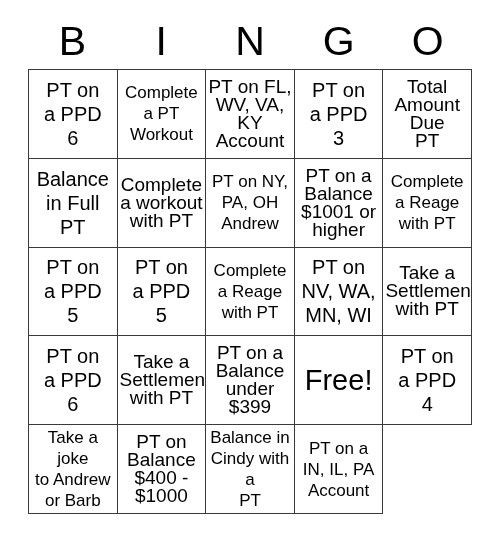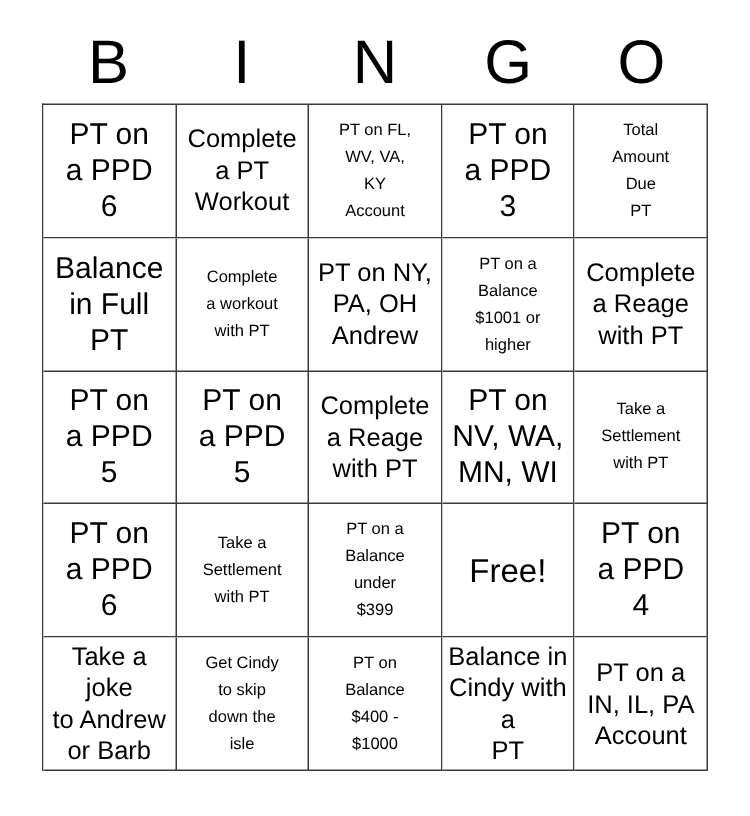--- a/index.html
+++ b/index.html
@@ -55,24 +55,24 @@
     padding: 1px 2px;
     background: #ffffff;
     overflow: hidden;
   }
   .cell .txt {
     display: block;
     width: 100%;
     white-space: pre-line;
   }
   
-  .size-xl .txt { font-size: 22px; line-height: 31px; }
+  .size-xl .txt { font-size: 29px; line-height: 31px; }
   .size-lg .txt { font-size: 20px; line-height: 24px; }
   .size-md .txt { font-size: 17px; line-height: 21px; }
-  .size-sm .txt { font-size: 11px; line-height: 18px; }
+  .size-sm .txt { font-size: 19px; line-height: 18px; }
 </style>
 </head>
 <body>
 
 <div class="card">
 
   <div class="header-row">
     <div class="header-cell">B</div>
     <div class="header-cell">I</div>
     <div class="header-cell">N</div>
@@ -186,26 +186,20 @@
 a PPD
 4</span>
       </div>
 
     <div class="cell size-md">
         <span class="txt">Take a joke
 to Andrew
 or Barb</span>
       </div>
     <div class="cell size-sm">
-        <span class="txt">Get Cindy
-to skip
-down the
-isle</span>
-      </div>
-    <div class="cell size-sm">
         <span class="txt">PT on
 Balance
 $400 -
 $1000</span>
       </div>
     <div class="cell size-md">
         <span class="txt">Balance in
 Cindy with a
 PT</span>
       </div>

